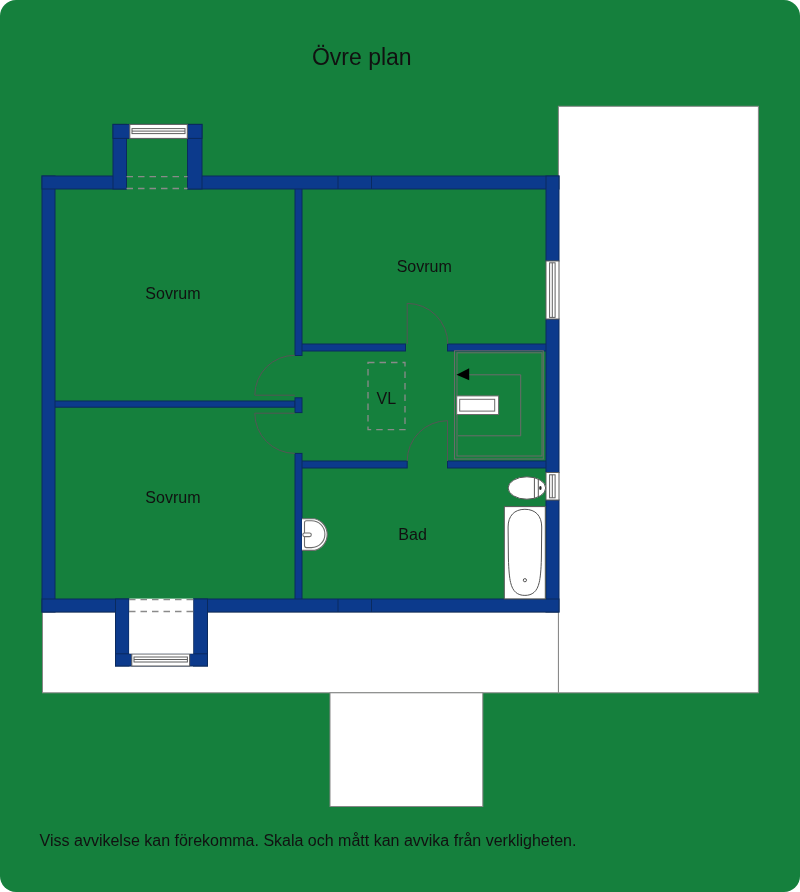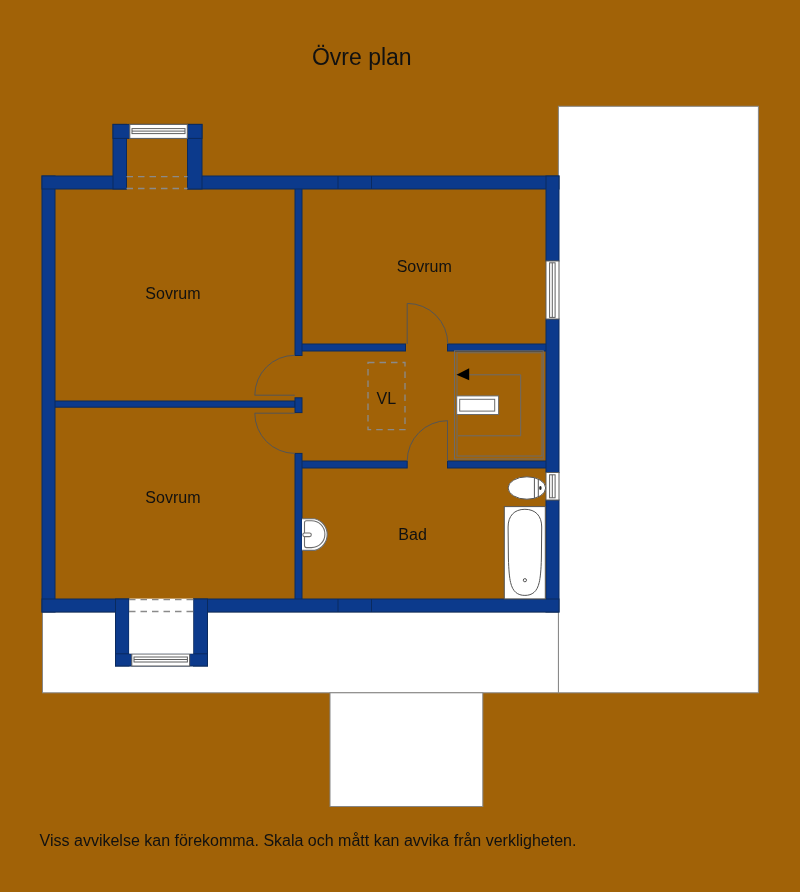--- a/index.html
+++ b/index.html
@@ -1,16 +1,16 @@
 <!DOCTYPE html>
 <html><head>
 <meta charset="utf-8">
 <style>
   html,body{margin:0;padding:0;background:#ffffff;}
-  #page{position:relative;width:800px;height:892px;background:#a16207;overflow:hidden;}
+  #page{position:relative;width:800px;height:892px;background:#15803d;overflow:hidden;border-radius:16px;}
   svg{display:block;}
   text{font-family:"Liberation Sans",sans-serif;fill:#111111;}
 </style>
 </head>
 <body>
 <div id="page">
 <svg width="800" height="892" viewBox="0 0 800 892">
 
   <text x="361.8" y="65" font-size="23" text-anchor="middle">Övre plan</text>
 

